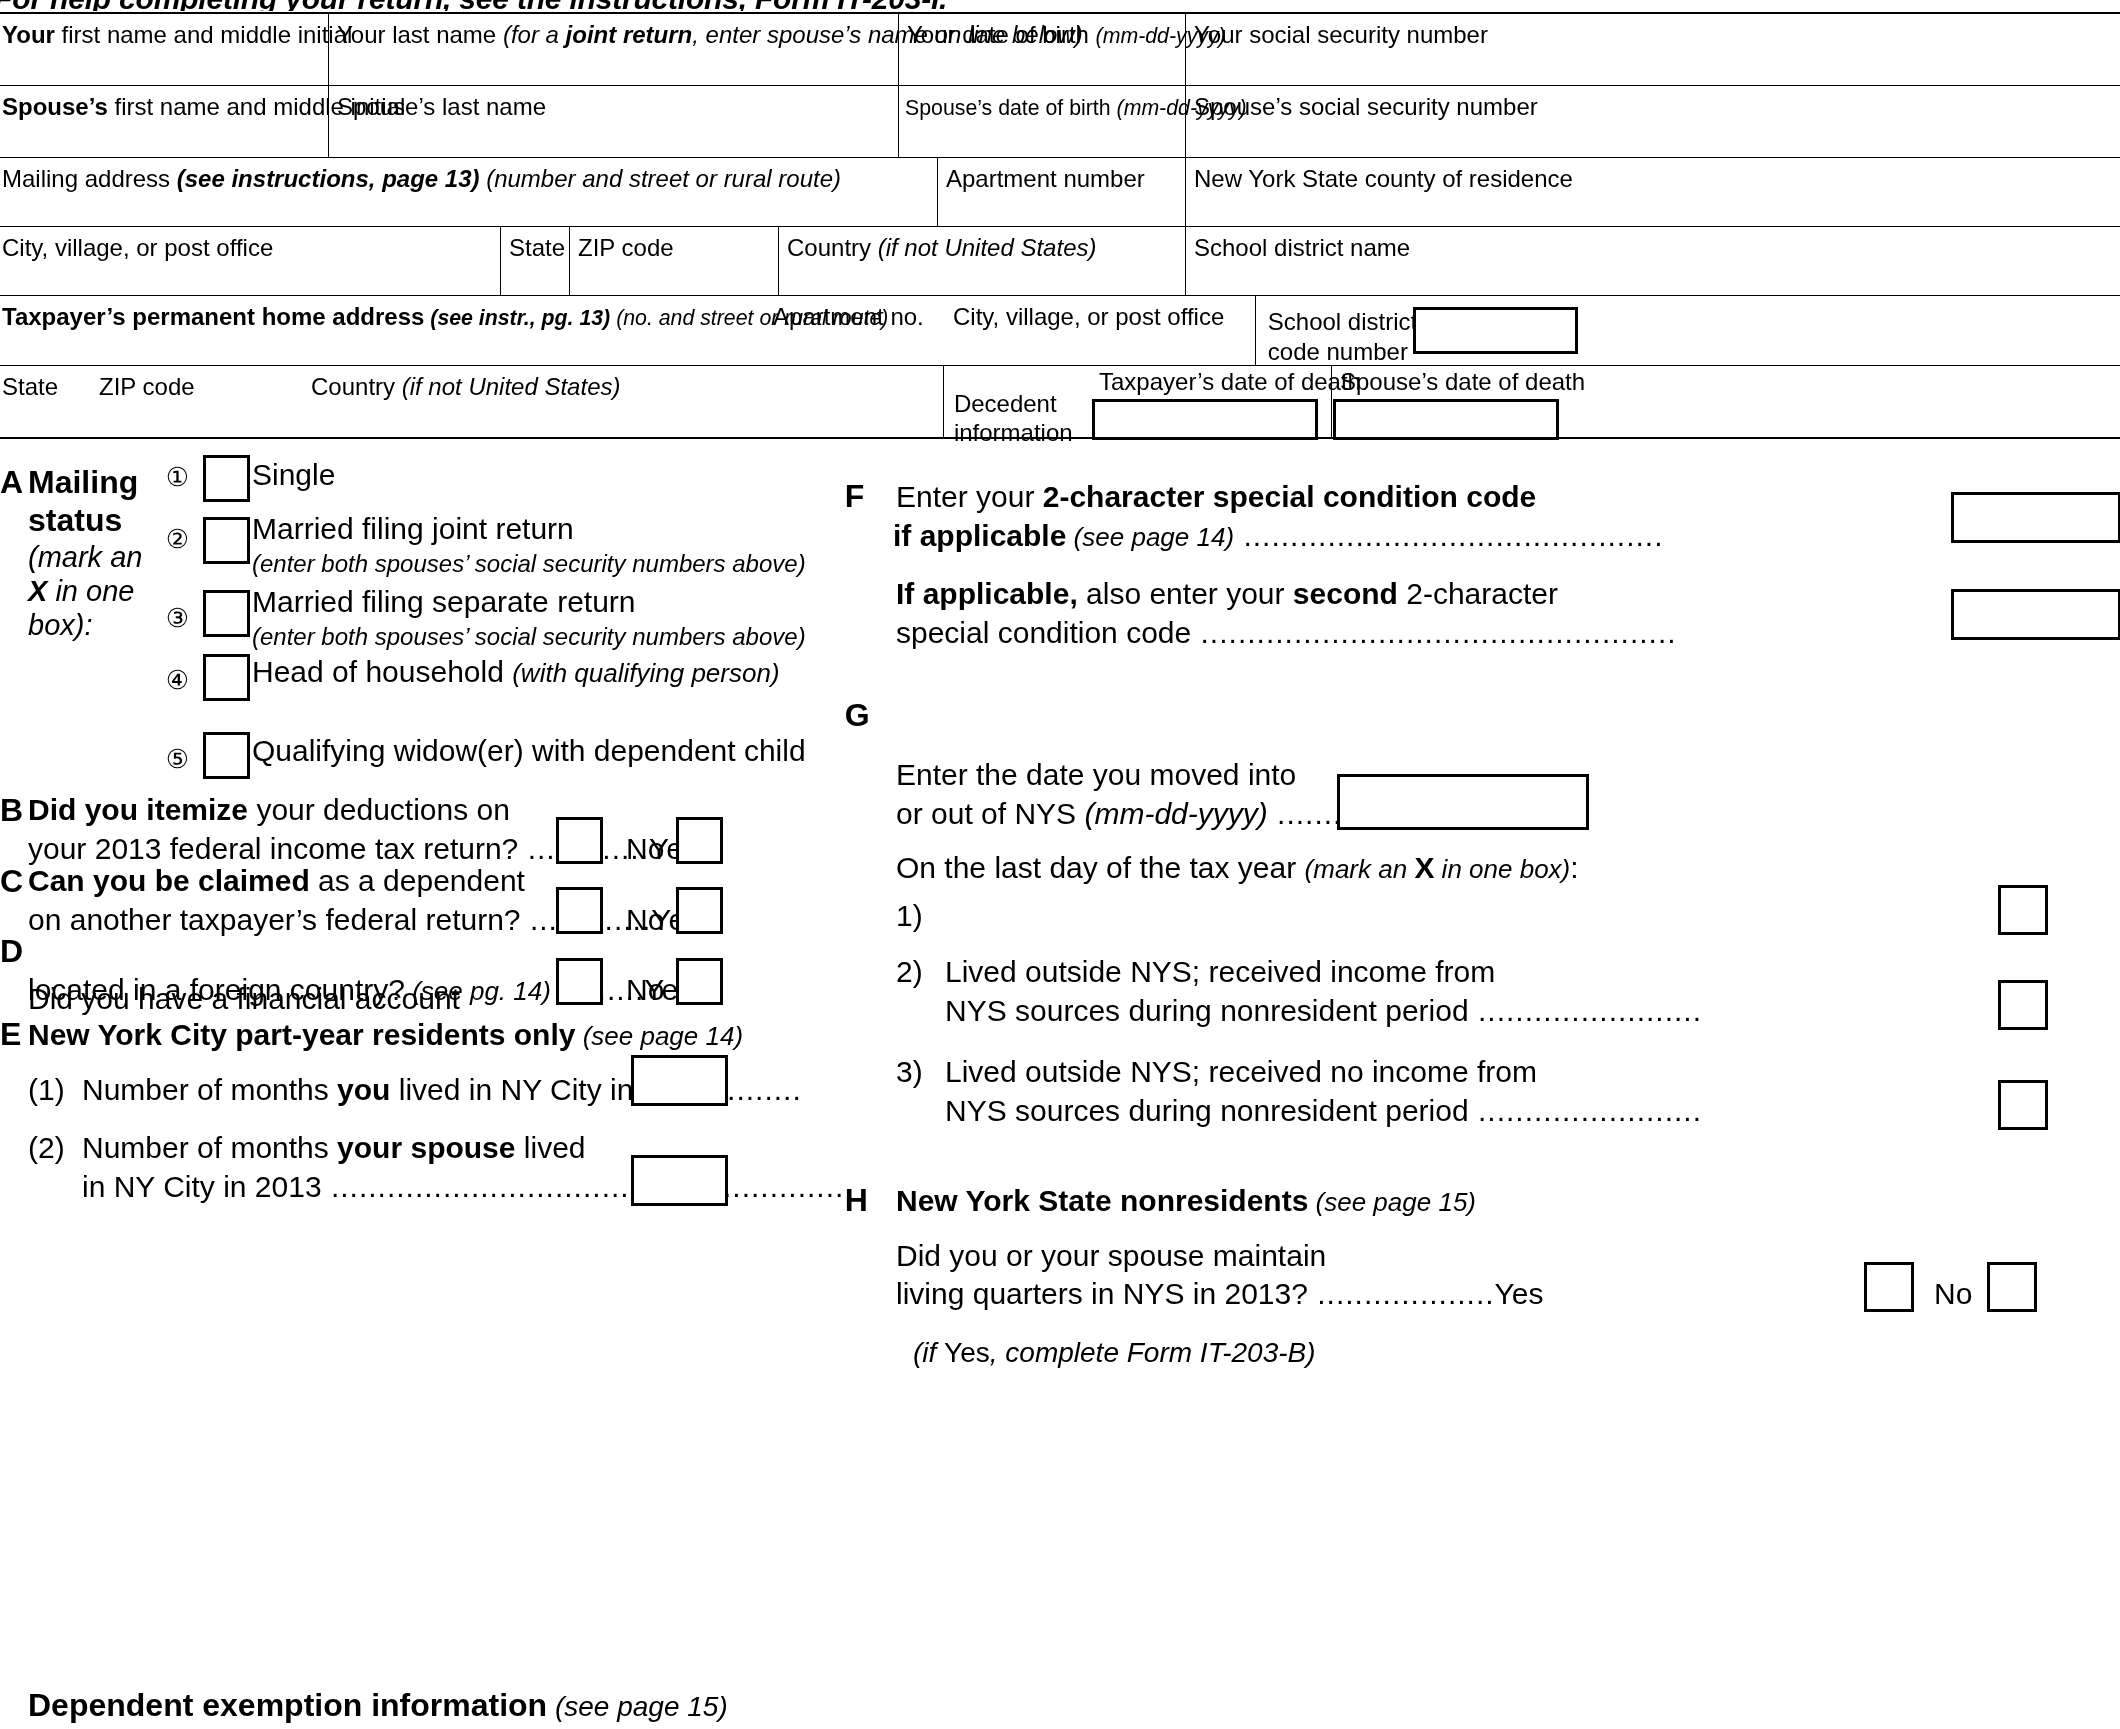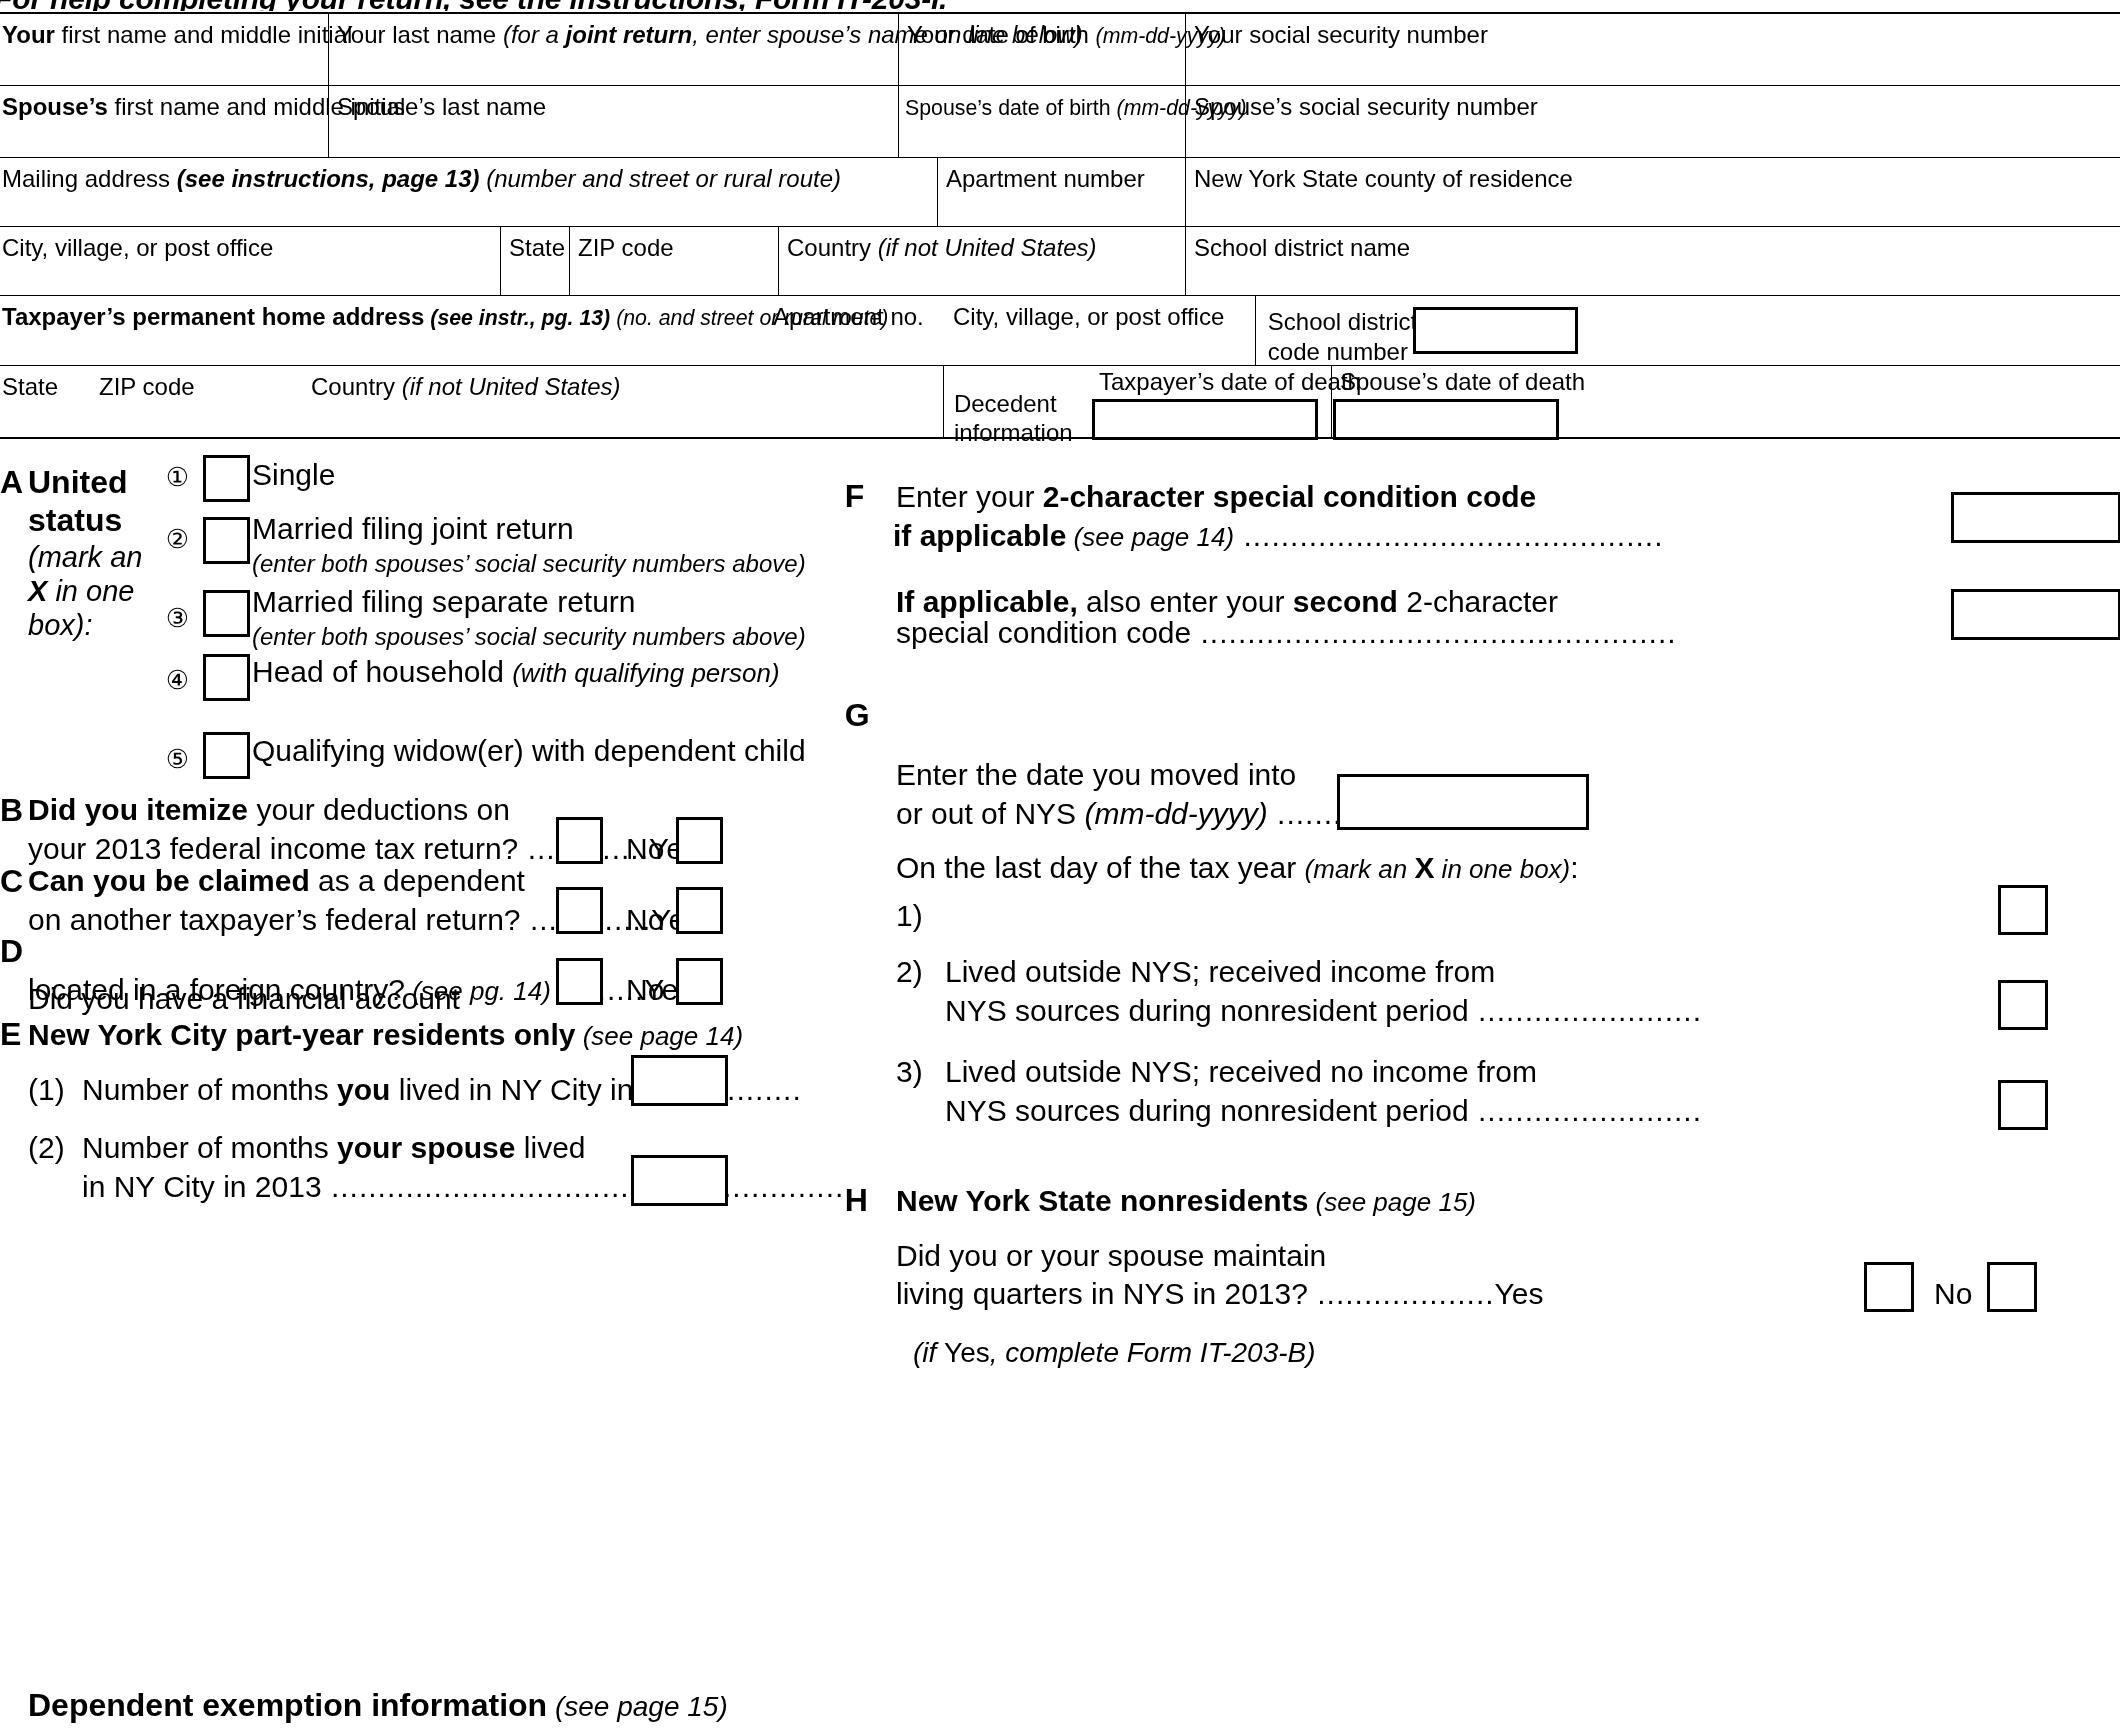--- a/index.html
+++ b/index.html
@@ -188,21 +188,21 @@
     <div class="cell" style="left:1337px;width:272px;padding-top:1.9px;border-left:1.9px solid #000;">Spouse’s date of death</div>
     <div class="fbox" style="left:1339px;top:33px;width:226px;height:41px;"></div>
   </div>
 </div>
 
 <div class="body-area">
 
   <div class="col-left">
 
     <div class="sec-letter" style="left:0;top:27px;">A</div>
-    <div class="txt t-big" style="left:28px;top:27px;">United</div>
+    <div class="txt t-big" style="left:28px;top:27px;">Mailing</div>
     <div class="txt t-big" style="left:28px;top:65px;">status</div>
     <div class="txt t-ital" style="left:28px;top:102px;">(mark an</div>
     <div class="txt t-ital" style="left:28px;top:136px;">
       <b>X</b><span> in one</span>
     </div>
     <div class="txt t-ital" style="left:28px;top:170px;">box):</div>
 
     <div class="circ" style="left:163px;top:24px;border:none;font-size:26px;line-height:29px;">①</div>
     <div class="cbox" style="left:203px;top:15.5px;width:47px;height:47px;"></div>
     <div class="txt" style="left:252px;top:20.4px;font-size:30px;">Single</div>
@@ -286,21 +286,21 @@
 
     <div class="sec-letter" style="left:9.7px;top:41px;">F</div>
     <div class="txt" style="left:61px;top:42px;font-size:30px;">
       <span>Enter your </span><b>2-character special condition code</b>
     </div>
     <div class="txt" style="left:58px;top:81px;font-size:30px;">
       <b>if applicable</b><i style="font-size:26px;"> (see page 14)</i><span class="dots">  .............................................</span>
     </div>
     <div class="fbox" style="left:1116px;top:53px;width:170px;height:51px;"></div>
 
-    <div class="txt" style="left:61px;top:139px;font-size:30px;margin-top:8px;">
+    <div class="txt" style="left:61px;top:139px;font-size:30px;">
       <b>If applicable,</b><span> also enter your </span><b>second</b><span> 2-character</span>
     </div>
     <div class="txt" style="left:61px;top:178px;font-size:30px;">
       <span>special condition code</span><span class="dots">  ...................................................</span>
     </div>
     <div class="fbox" style="left:1116px;top:150px;width:170px;height:51px;"></div>
 
     <div class="sec-letter" style="left:9.7px;top:260px;">G</div>
     <div class="txt" style="left:61px;top:320px;font-size:30px;">Enter the date you moved into</div>
     <div class="txt" style="left:61px;top:359px;font-size:30px;">

